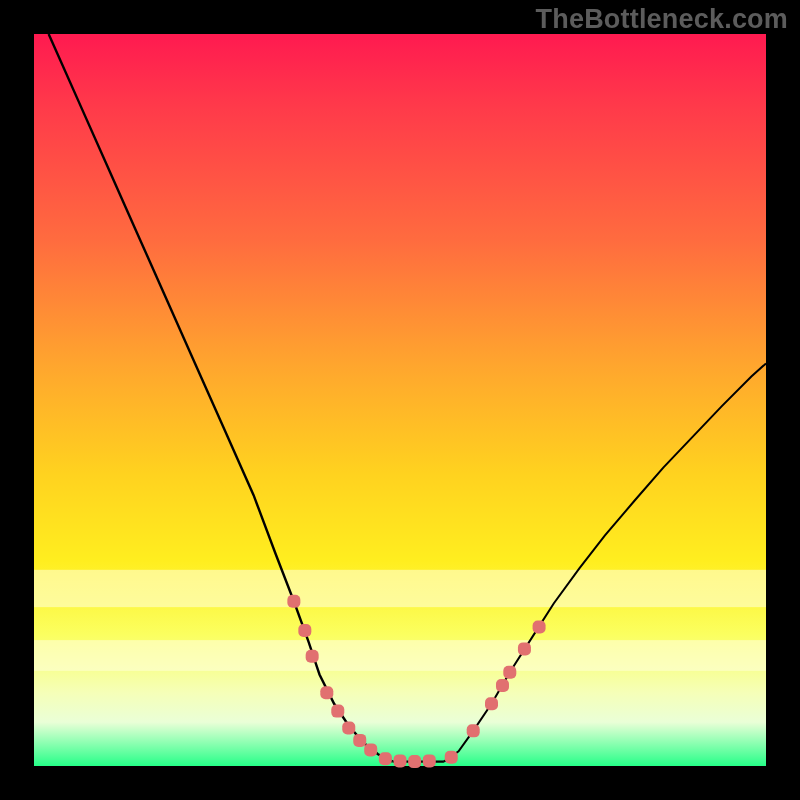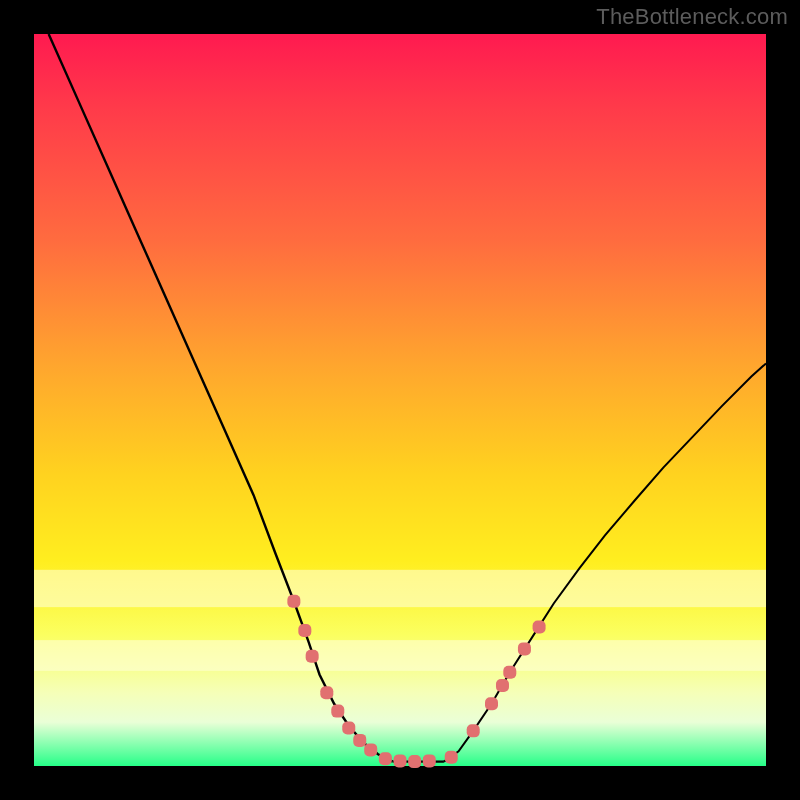--- a/index.html
+++ b/index.html
@@ -17,22 +17,22 @@
     top: 0;
     width: 800px;
     height: 800px;
     background: #000;
   }
   .watermark {
     position: absolute;
     top: 4px;
     right: 12px;
     color: #5c5c5c;
-    font-size: 22px;
-    font-weight: 400;
+    font-size: 27px;
+    font-weight: 700;
     letter-spacing: 0.2px;
     user-select: none;
   }
   .plot {
     position: absolute;
     left: 34px;
     top: 34px;
     width: 732px;
     height: 732px;
     

